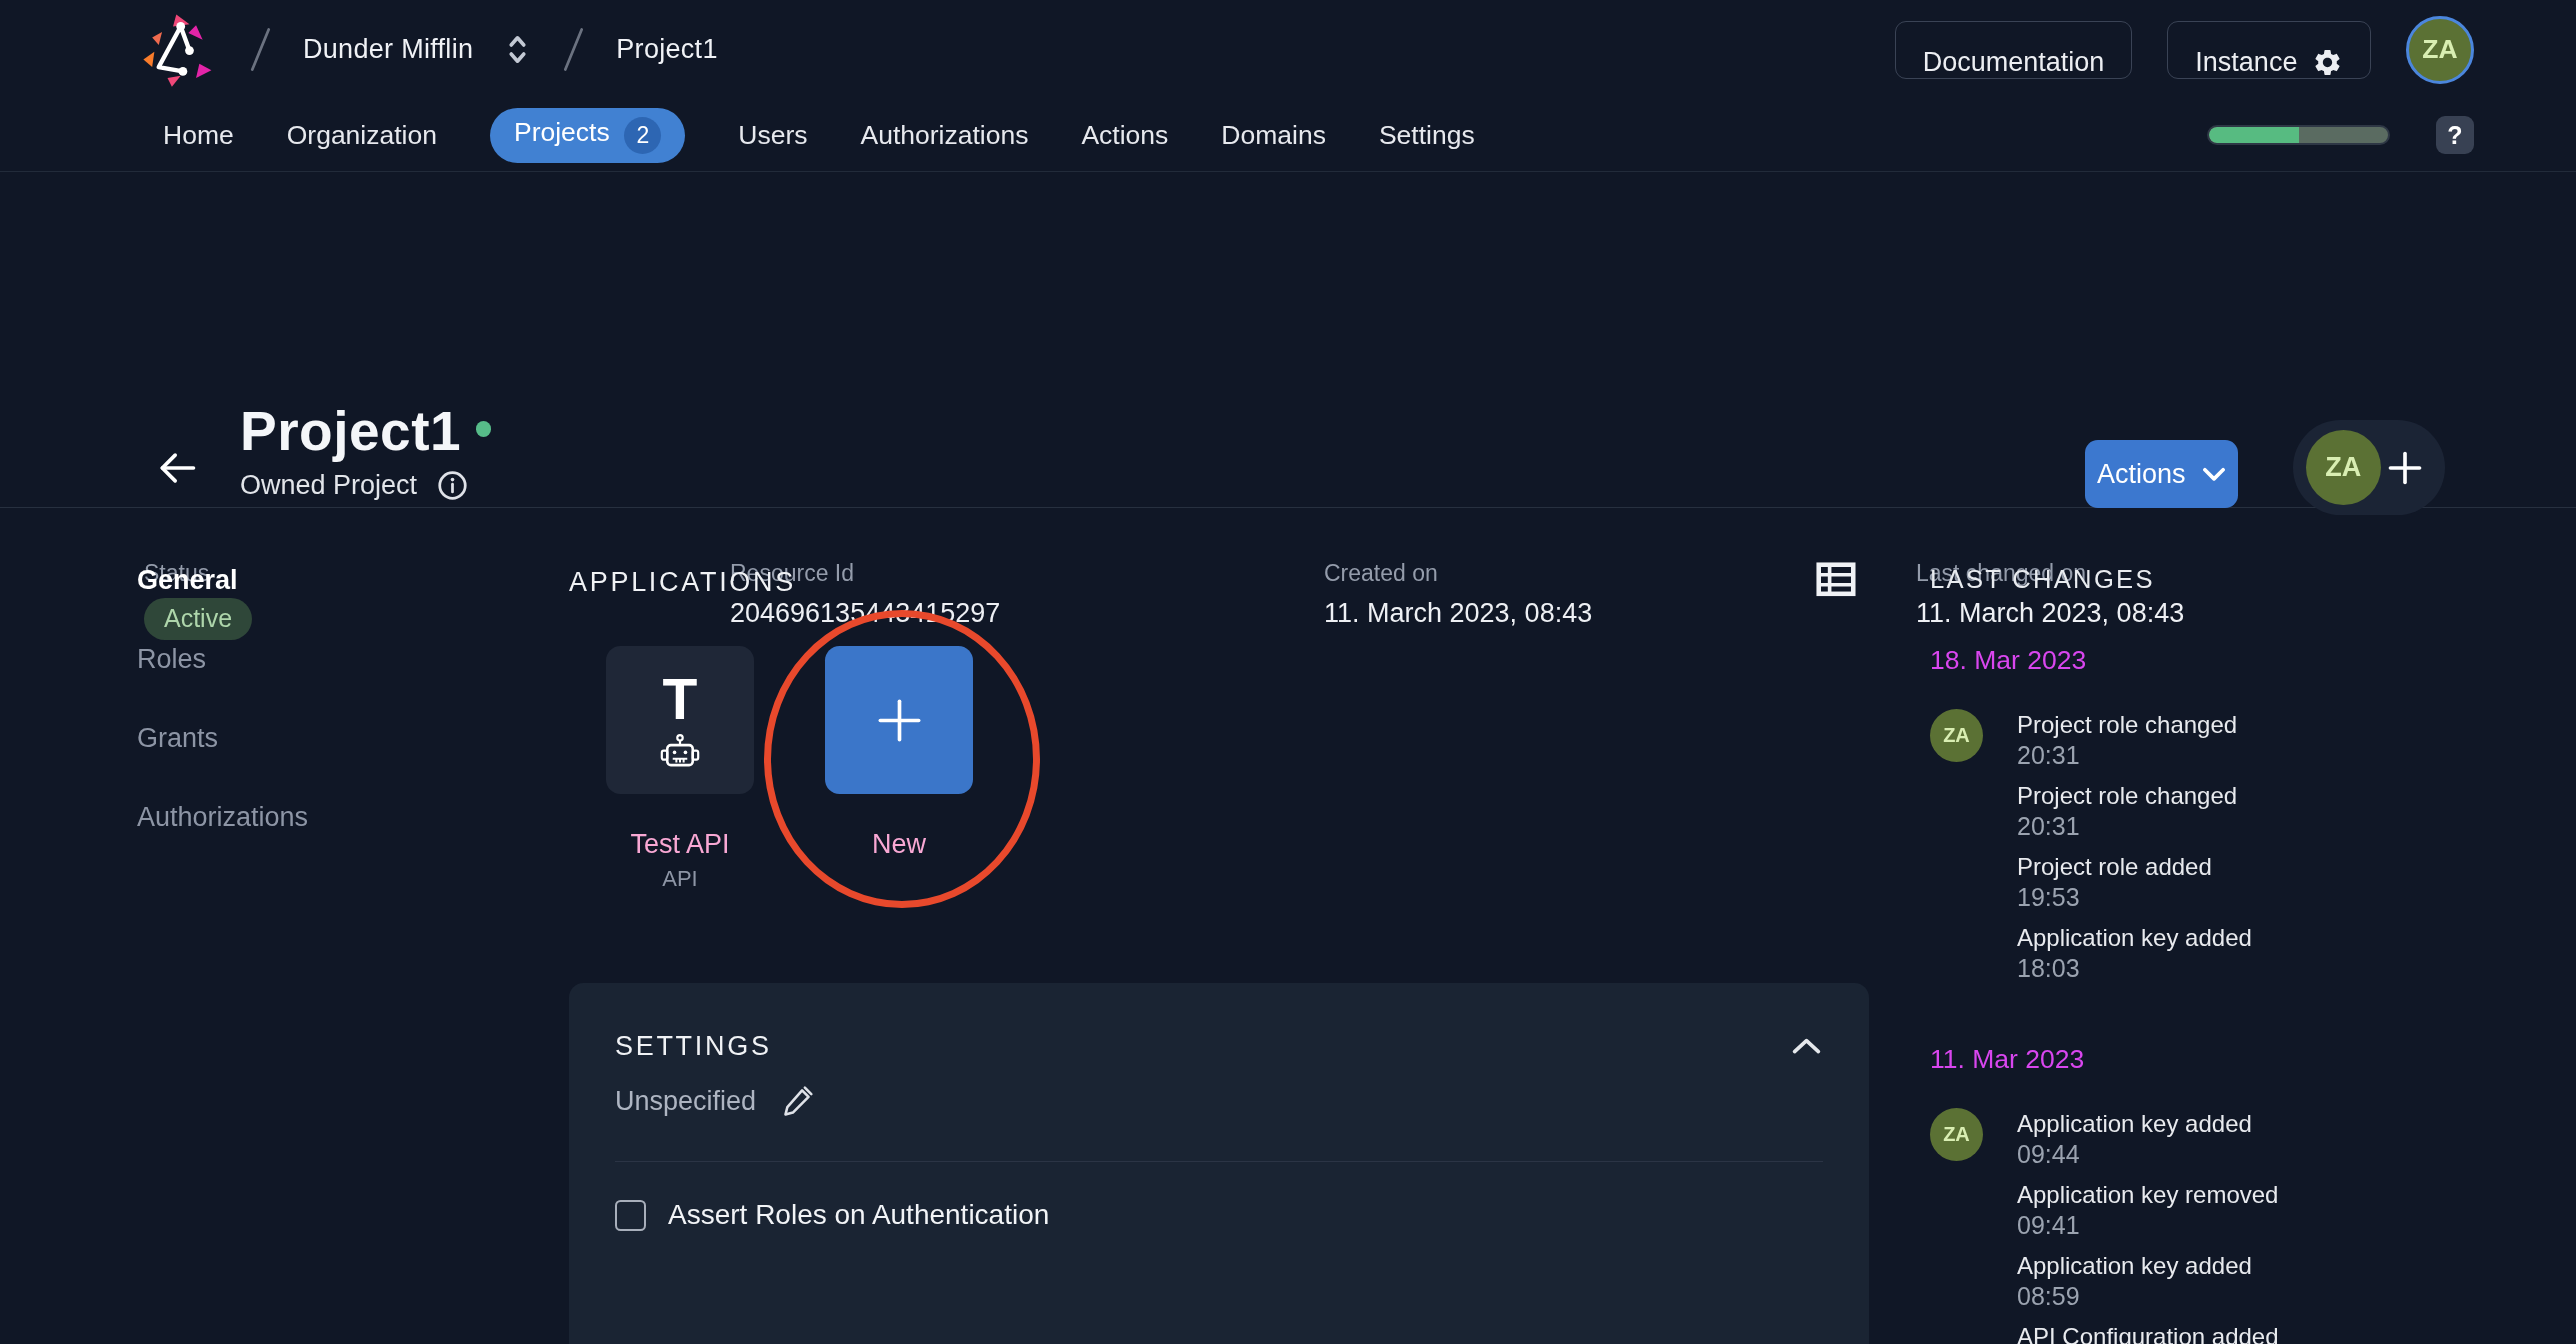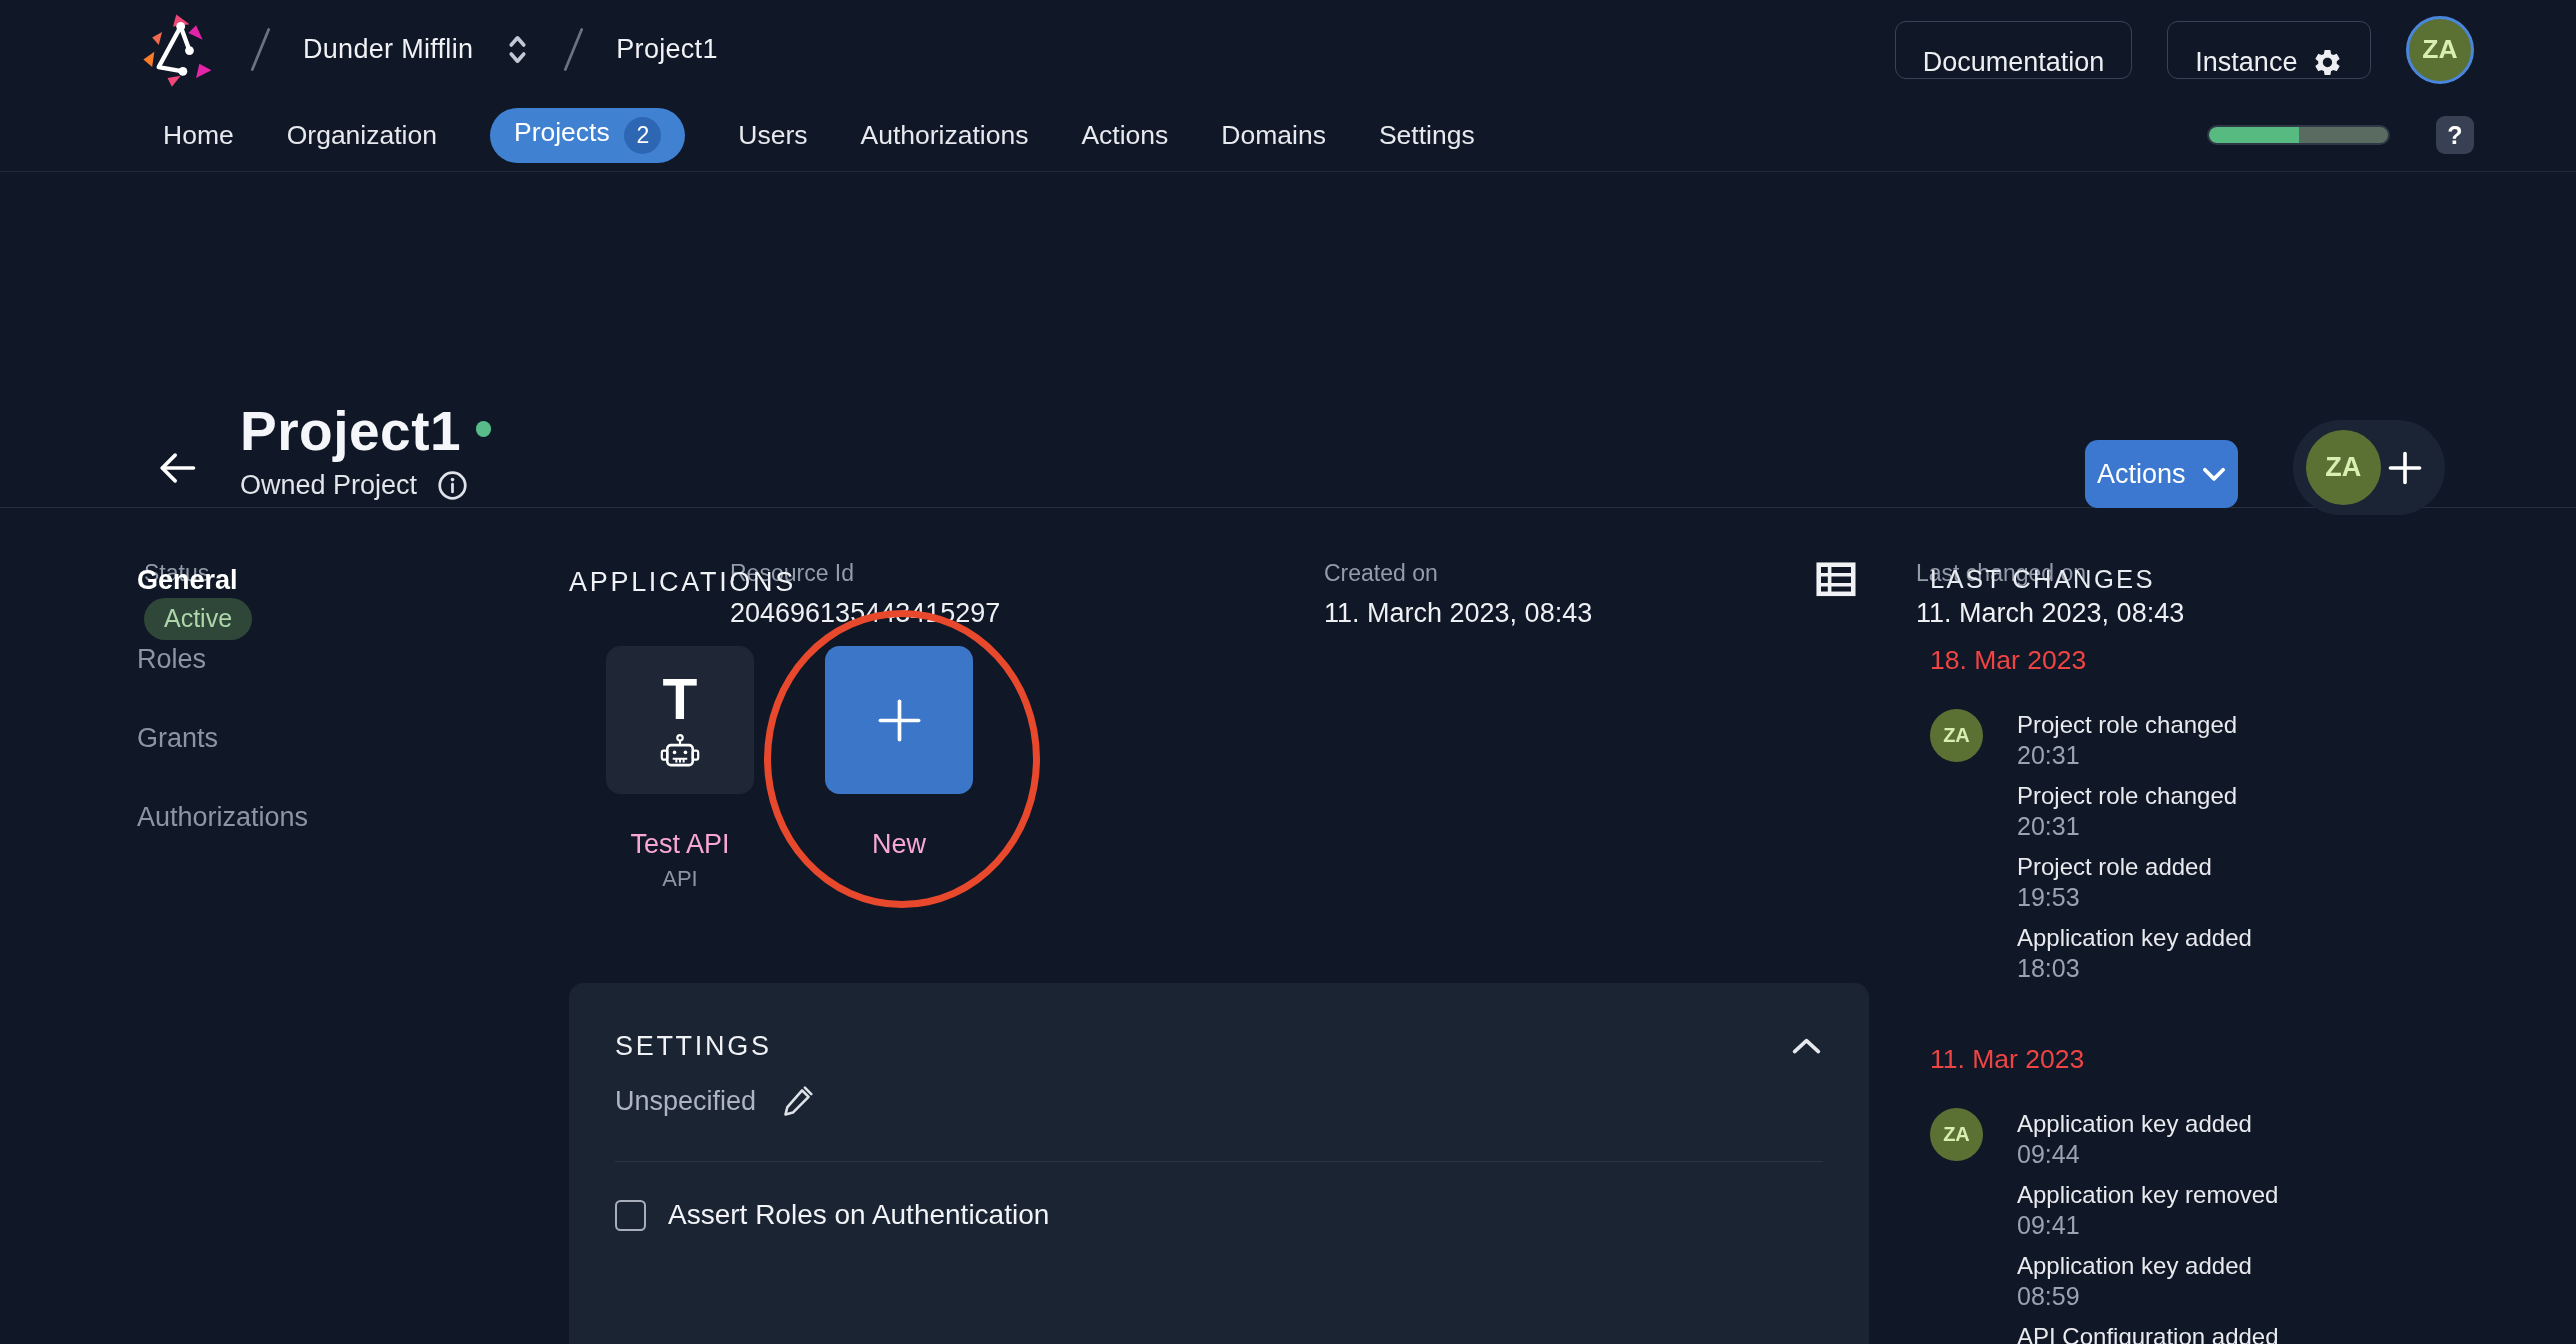--- a/index.html
+++ b/index.html
@@ -132,21 +132,21 @@
   .branding-value { font-size:27px; color:#aeb5c2; }
   .edit-btn { background:none; border:none; cursor:pointer; width:35px; height:35px; }
   .settings-divider { margin-top:42px; border:none; border-top:1.8px solid #2b3445; }
   .checkbox-row { margin-top:37px; display:flex; align-items:center; gap:22px; cursor:pointer; }
   .checkbox-box { width:31px; height:31px; border:2.7px solid #a8afbb; border-radius:5.5px; background:transparent; }
   .checkbox-label { font-size:28px; color:#f2f4f7; }
 
   .changes-col { position:absolute; left:1930px; top:55px; width:603px; }
   .changes-heading { font-size:25.6px; font-weight:500; letter-spacing:2.3px; color:#e8ebef; }
   .changes-group { margin-top:51px; }
-  .group-date { font-size:26.5px; color:#ef4444; }
+  .group-date { font-size:26.5px; color:#d946ef; }
   .group-row { display:flex; align-items:flex-start; gap:34px; margin-top:33px; }
   .avatar-changes { width:53px; height:53px; font-size:20px; flex:none; }
   .event { margin-bottom:9px; cursor:pointer; }
   .event-title { font-size:24px; color:#e8eaee; line-height:31px; }
   .event-time { font-size:25px; color:#9ba3b0; line-height:31px; }
 
   svg { display:block; }
 </style>
 </head>
 <body>

